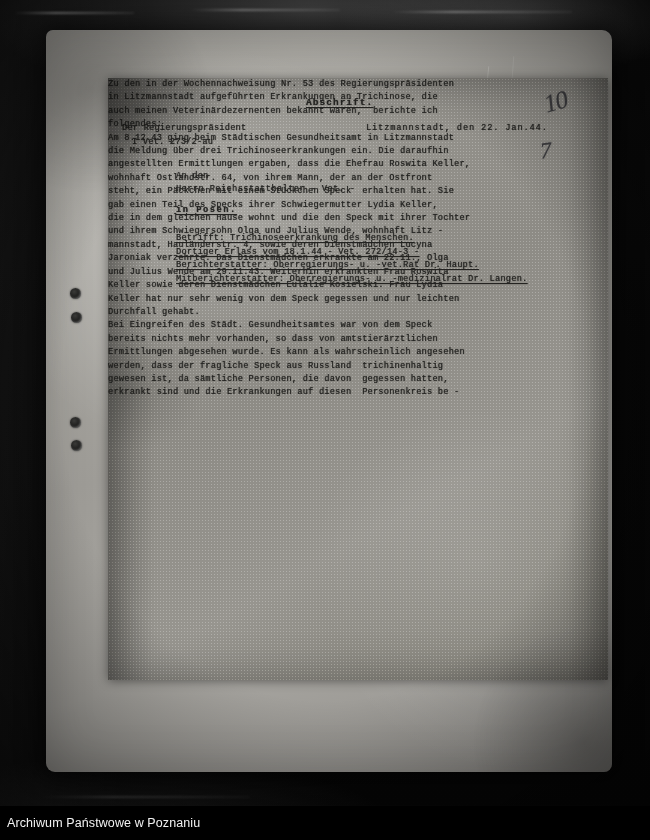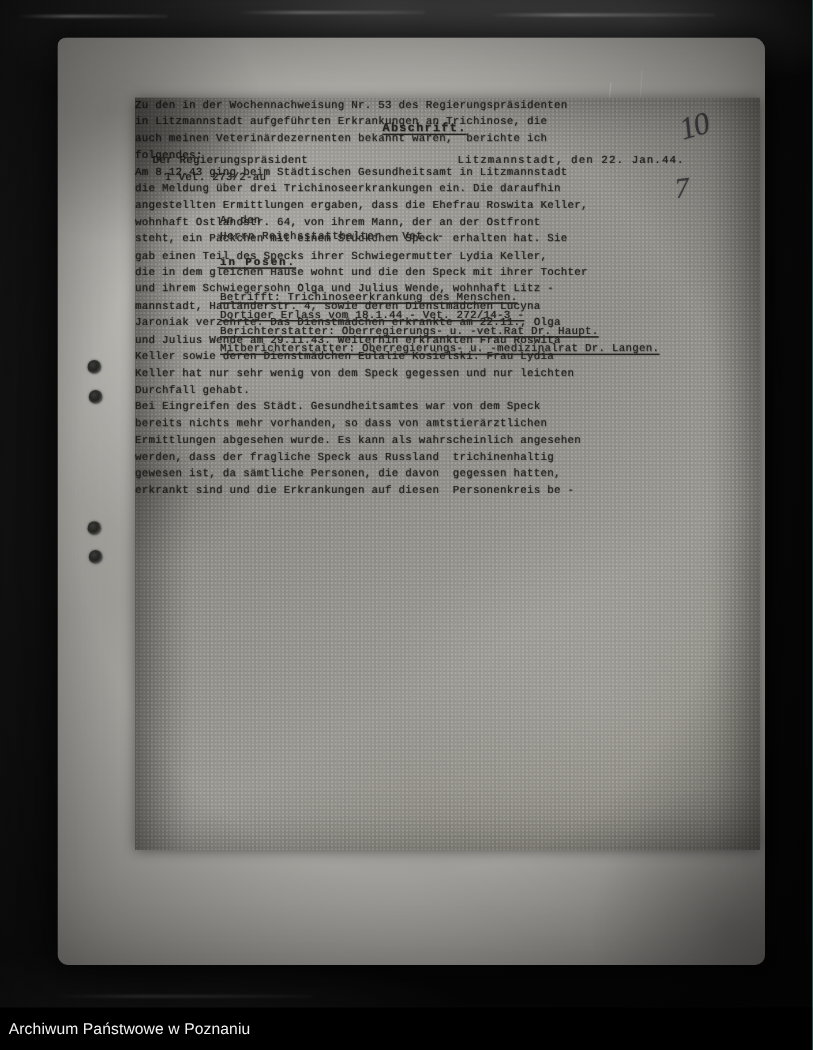--- a/index.html
+++ b/index.html
@@ -6,21 +6,21 @@
     margin: 0;
     padding: 0;
     background: #000;
   }
 
   #page {
     position: relative;
     width: 650px;
     height: 840px;
     overflow: hidden;
-    background: #5eead4;
+    background: #f9a8d4;
     font-family: "Liberation Sans", sans-serif;
   }
 
   
   .backing {
     position: absolute;
     inset: 0;
     background:
       linear-gradient(92deg, rgba(255,255,255,0.05) 0%, rgba(0,0,0,0) 22%),
       radial-gradient(ellipse 70% 18% at 48% 1%, rgba(200,200,200,0.30), rgba(0,0,0,0) 72%),

